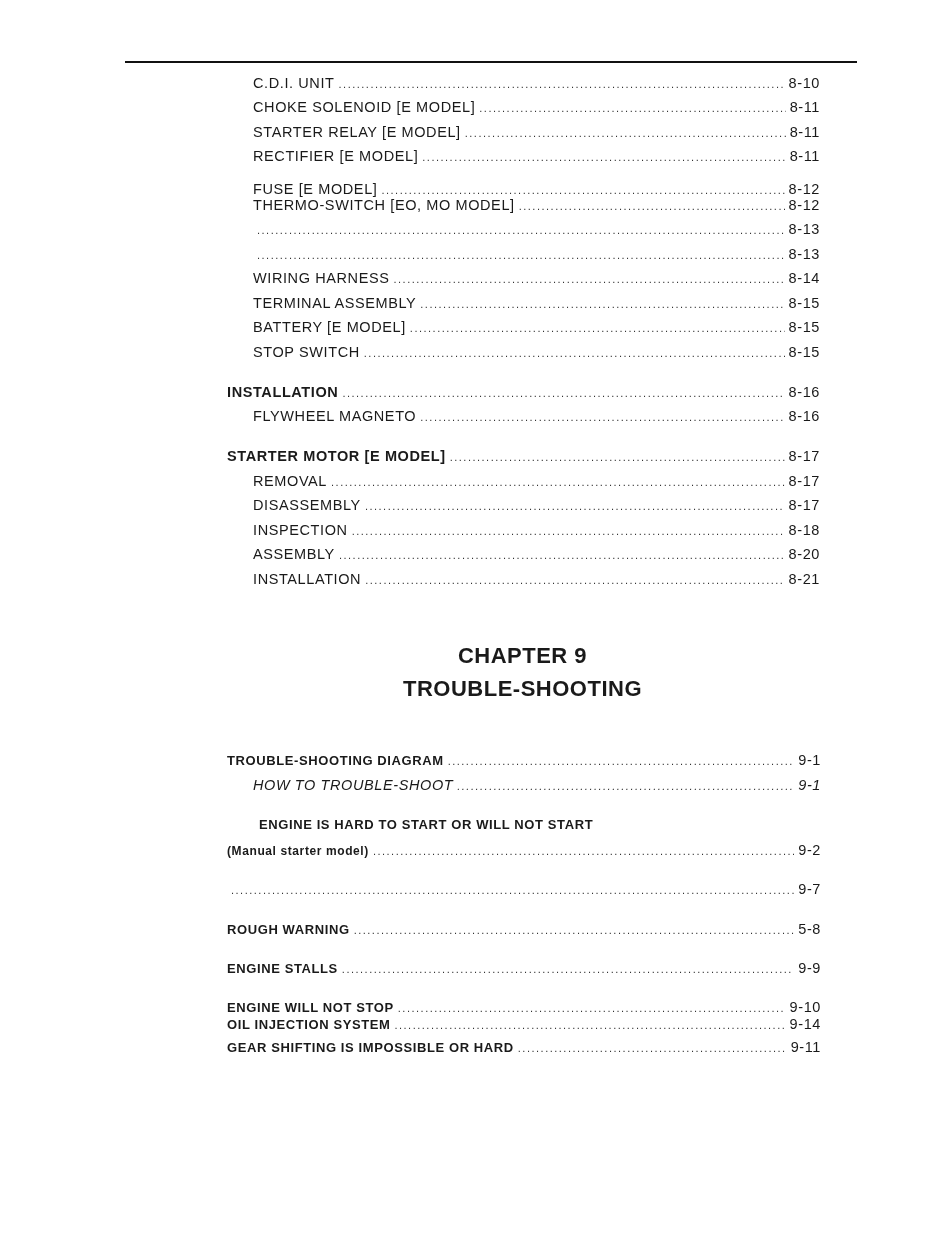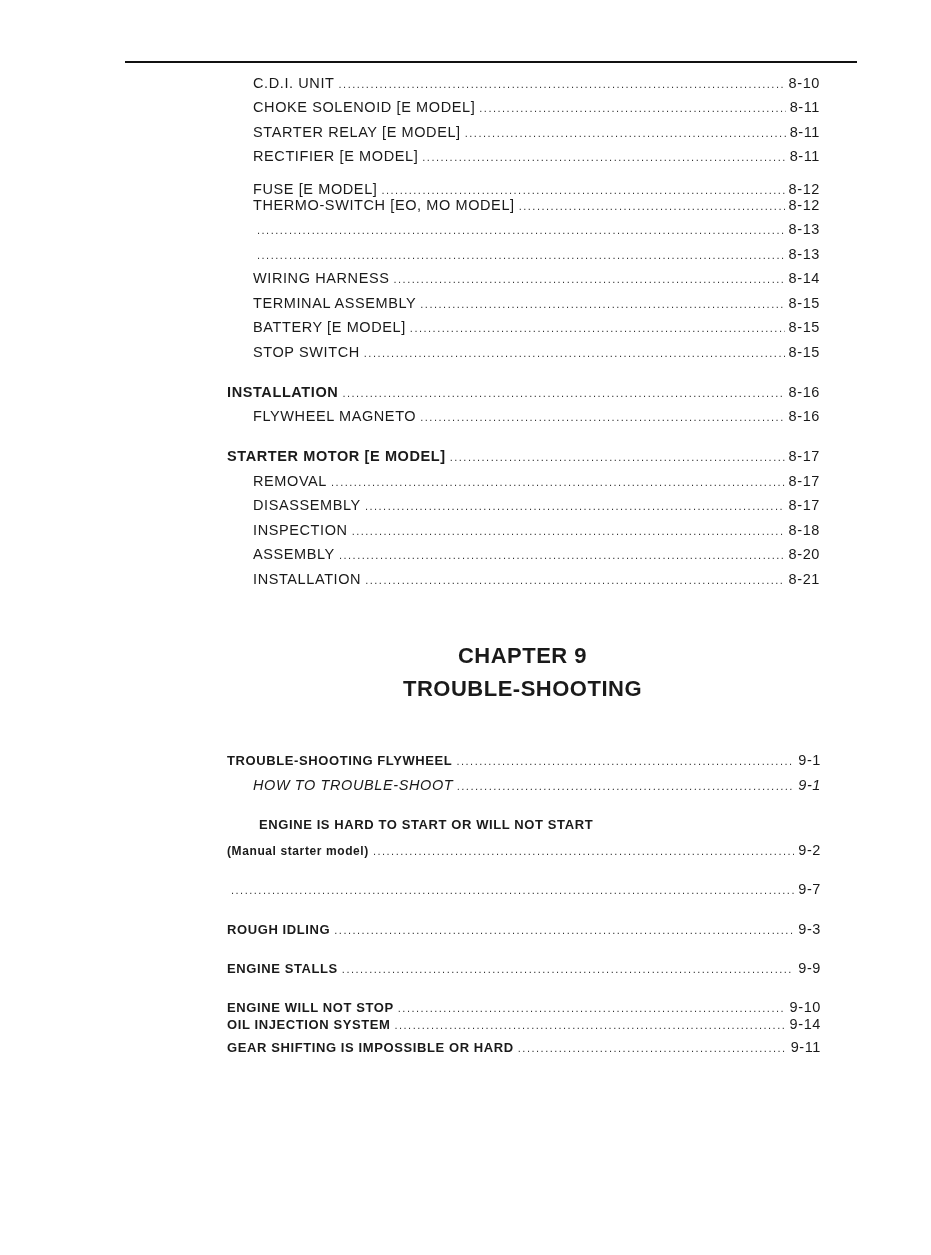--- a/index.html
+++ b/index.html
@@ -174,21 +174,21 @@
 <div class="toc-row sub" style="top:571px">
   <span class="label">INSTALLATION</span>
   <span class="dots"></span>
   <span class="pg">8-21</span>
 </div>
 
 <div class="chapter-title" style="top:643px">CHAPTER 9</div>
 <div class="chapter-title" style="top:676px">TROUBLE-SHOOTING</div>
 
 <div class="toc-row main right" style="top:752px">
-  <span class="label small-bold">TROUBLE-SHOOTING FLYWHEEL</span>
+  <span class="label small-bold">TROUBLE-SHOOTING DIAGRAM</span>
   <span class="dots"></span>
   <span class="pg">9-1</span>
 </div>
 <div class="toc-row sub" style="top:777px; width:568px;font-style:italic;">
   <span class="label">HOW TO TROUBLE-SHOOT</span>
   <span class="dots"></span>
   <span class="pg">9-1</span>
 </div>
 
 <div class="heading-line small-bold" style="top:817px">ENGINE IS HARD TO START OR WILL NOT START</div>
@@ -196,23 +196,23 @@
   <span class="label" style="font-size:12px">(Manual starter model)</span>
   <span class="dots"></span>
   <span class="pg">9-2</span>
 </div>
 
 <div class="toc-row main right" style="top:881px">
   <span class="dots"></span>
   <span class="pg">9-7</span>
 </div>
 <div class="toc-row main right" style="top:921px">
-  <span class="label small-bold">ROUGH IDLING</span>
-  <span class="dots"></span>
-  <span class="pg">9-3</span>
+  <span class="label small-bold">ROUGH WARNING</span>
+  <span class="dots"></span>
+  <span class="pg">5-8</span>
 </div>
 <div class="toc-row main right" style="top:960px">
   <span class="label small-bold">ENGINE STALLS</span>
   <span class="dots"></span>
   <span class="pg">9-9</span>
 </div>
 <div class="toc-row main right" style="top:999px">
   <span class="label small-bold">ENGINE WILL NOT STOP</span>
   <span class="dots"></span>
   <span class="pg">9-10</span>

